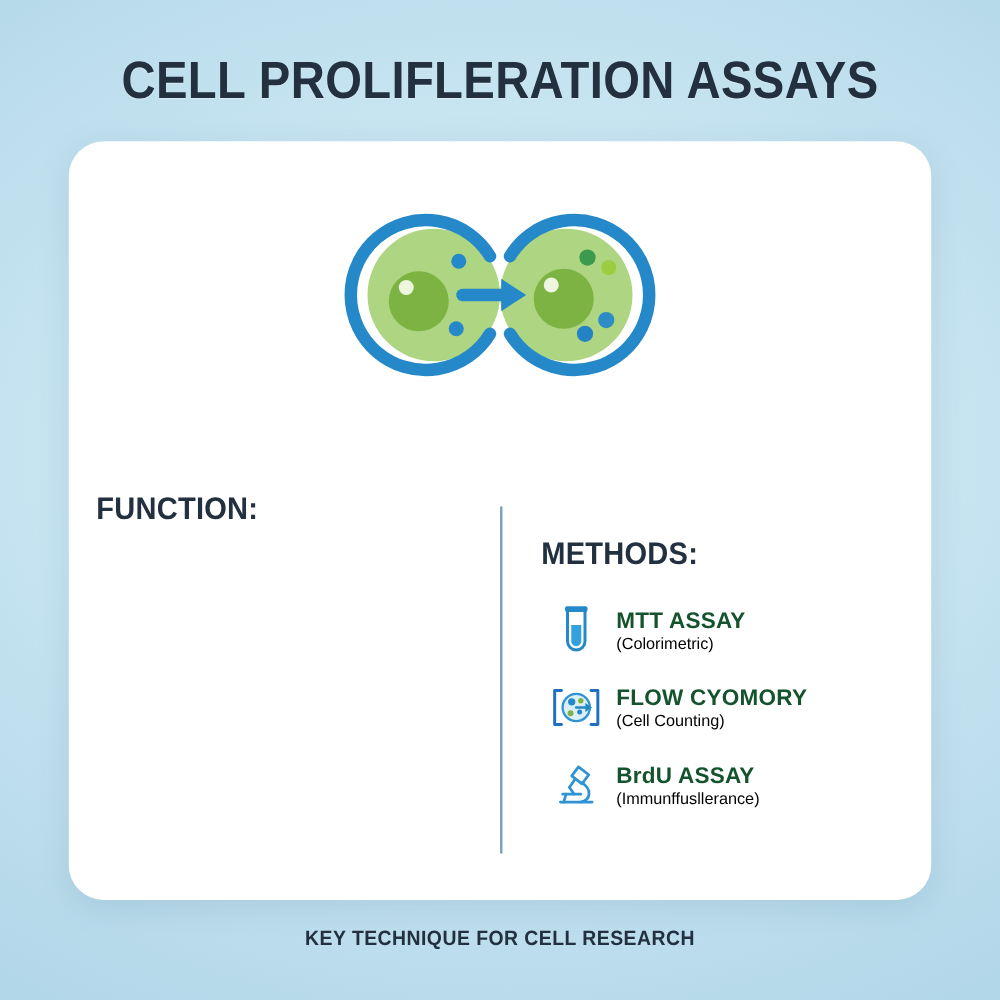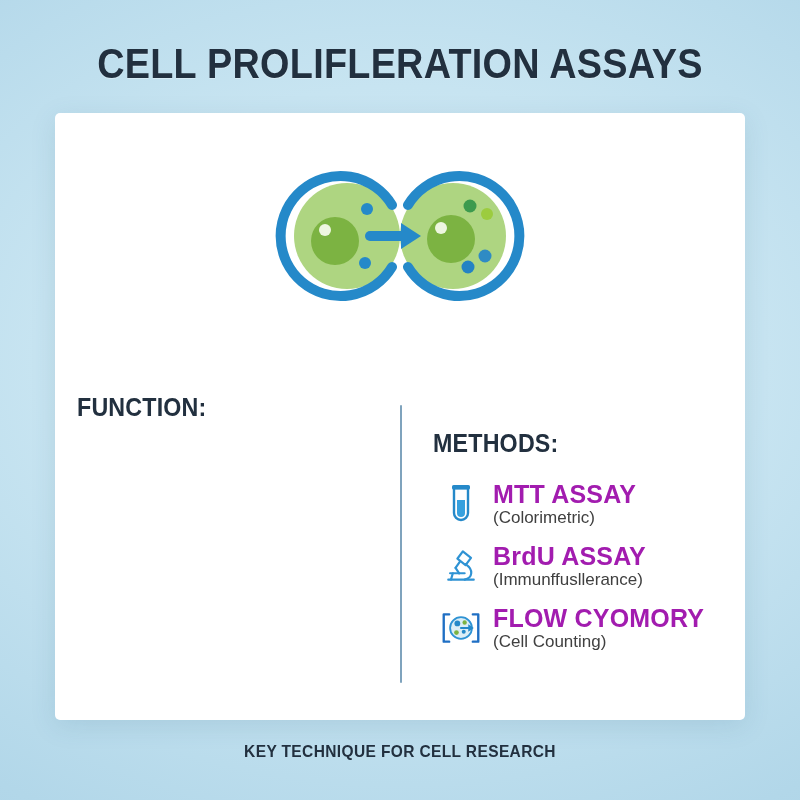--- a/index.html
+++ b/index.html
@@ -43,21 +43,21 @@
   }
 
   
   .card {
     position: absolute;
     left: 55px;
     top: 113px;
     width: 690px;
     height: 607px;
     background: #ffffff;
-    border-radius: 5px;
+    border-radius: 28px;
     box-shadow: 0 6px 26px rgba(40, 90, 120, 0.13);
   }
 
   
   .illustration {
     position: absolute;
     left: 0;
     top: 48px;
     width: 690px;
     height: 170px;
@@ -156,32 +156,32 @@
     height: 48px;
     display: flex;
     align-items: center;
     justify-content: center;
   }
   .method-text {
     padding-left: 4px;
   }
   .method-name {
     font-family: "Liberation Sans Narrow", "Liberation Sans", sans-serif;
-    font-size: 25px;
-    font-weight: bold;
-    color: #a21caf;
+    font-size: 18px;
+    font-weight: bold;
+    color: #14532d;
     letter-spacing: 0.2px;
     line-height: 1.12;
     white-space: nowrap;
   }
   .method-sub {
     font-family: "Liberation Sans Narrow", "Liberation Sans", sans-serif;
-    font-size: 17px;
+    font-size: 13px;
     font-weight: normal;
-    color: #404040;
+    color: #000000;
     line-height: 1.16;
     white-space: nowrap;
   }
 
   
   .footer {
     position: absolute;
     left: 0;
     top: 742px;
     width: 800px;
@@ -265,44 +265,20 @@
               </svg>
             </div>
             <div class="method-text">
               <div class="method-name">MTT ASSAY</div>
               <div class="method-sub">(Colorimetric)</div>
             </div>
           </div>
 
           <div class="method">
             <div class="method-icon">
-              <svg width="40" height="40" viewBox="0 0 44 44" xmlns="http://www.w3.org/2000/svg" fill="none" stroke="#2f93d4" stroke-width="2.4" stroke-linecap="round" stroke-linejoin="round">
-
-                <path d="M 24 6 L 33 13 L 27 21 L 18 14 Z"></path>
-
-                <path d="M 21 17 L 16 24"></path>
-
-                <path d="M 27 20 C 36 26 35 35 26 37"></path>
-
-                <path d="M 10 30 L 26 30"></path>
-
-                <path d="M 16 24 L 20 30"></path>
-
-                <path d="M 8 37 L 36 37"></path>
-                <path d="M 13 30 L 11 37"></path>
-              </svg>
-            </div>
-            <div class="method-text">
-              <div class="method-name">BrdU ASSAY</div>
-              <div class="method-sub">(Immunffusllerance)</div>
-            </div>
-          </div>
-
-          <div class="method">
-            <div class="method-icon">
               <svg width="44" height="40" viewBox="0 0 48 44" xmlns="http://www.w3.org/2000/svg">
 
                 <g fill="none" stroke="#1f6fc4" stroke-width="2.6" stroke-linecap="round" stroke-linejoin="round">
                   <path d="M 11 7 L 5 7 L 5 37 L 11 37"></path>
                   <path d="M 37 7 L 43 7 L 43 37 L 37 37"></path>
                 </g>
 
                 <circle cx="24" cy="22" r="12" fill="#dceef6" stroke="#2f93d4" stroke-width="2"></circle>
 
                 <circle cx="20" cy="17" r="3.2" fill="#2589c9"></circle>
@@ -313,19 +289,43 @@
                 <path d="M 24 22 L 34 22" stroke="#2589c9" stroke-width="2.4" stroke-linecap="round"></path>
                 <path d="M 32 18 L 38 22 L 32 26 Z" fill="#2589c9"></path>
               </svg>
             </div>
             <div class="method-text">
               <div class="method-name">FLOW CYOMORY</div>
               <div class="method-sub">(Cell Counting)</div>
             </div>
           </div>
 
+          <div class="method">
+            <div class="method-icon">
+              <svg width="40" height="40" viewBox="0 0 44 44" xmlns="http://www.w3.org/2000/svg" fill="none" stroke="#2f93d4" stroke-width="2.4" stroke-linecap="round" stroke-linejoin="round">
+
+                <path d="M 24 6 L 33 13 L 27 21 L 18 14 Z"></path>
+
+                <path d="M 21 17 L 16 24"></path>
+
+                <path d="M 27 20 C 36 26 35 35 26 37"></path>
+
+                <path d="M 10 30 L 26 30"></path>
+
+                <path d="M 16 24 L 20 30"></path>
+
+                <path d="M 8 37 L 36 37"></path>
+                <path d="M 13 30 L 11 37"></path>
+              </svg>
+            </div>
+            <div class="method-text">
+              <div class="method-name">BrdU ASSAY</div>
+              <div class="method-sub">(Immunffusllerance)</div>
+            </div>
+          </div>
+
         </div>
       </div>
     </div>
   </div>
 
   <div class="footer">KEY TECHNIQUE FOR CELL RESEARCH</div>
 </div>
 
 </body></html>

